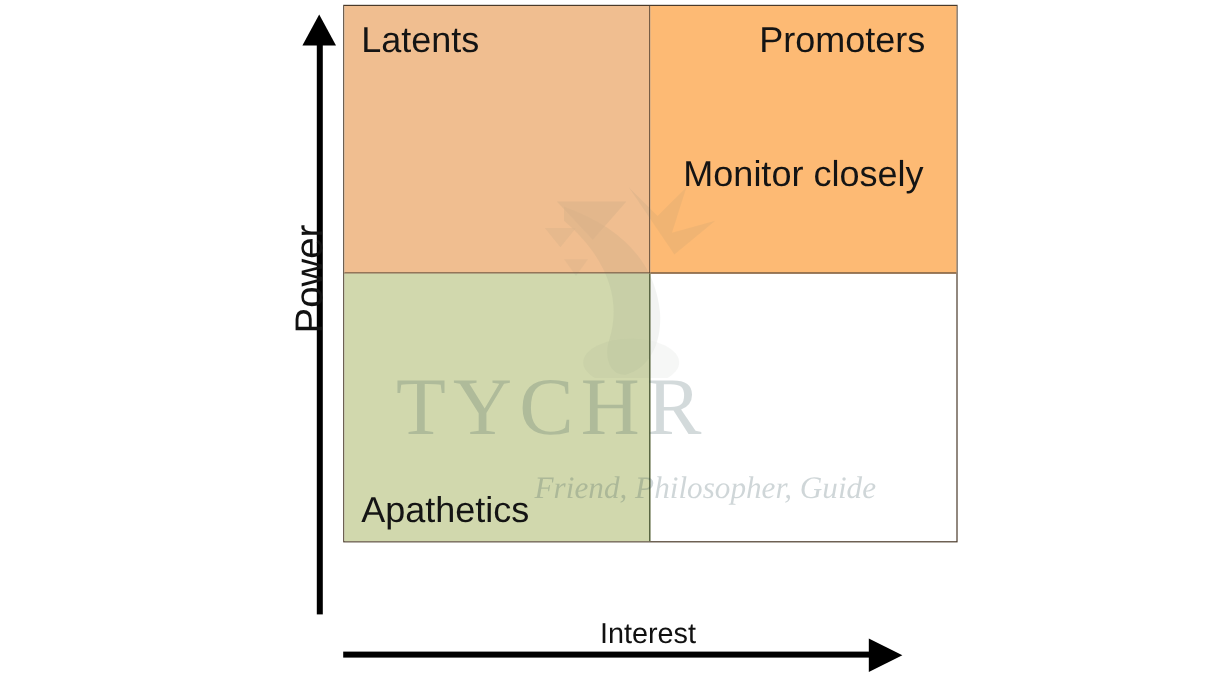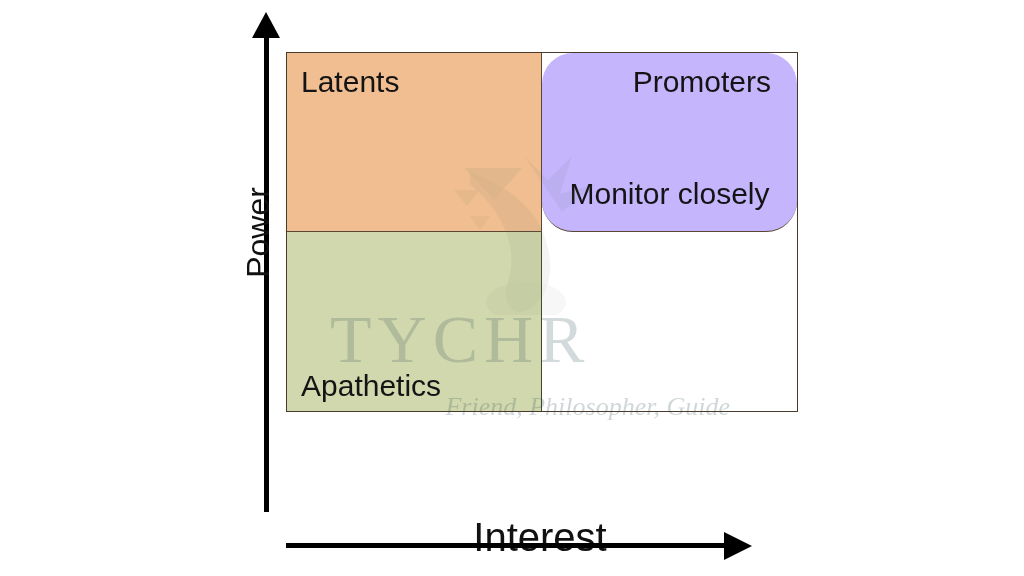--- a/index.html
+++ b/index.html
@@ -20,35 +20,34 @@
     height: 576px;
     background: #ffffff;
   }
 
   
   .matrix {
     position: absolute;
     left: 286px;
     top: 4px;
     width: 512px;
-    height: 360px;
+    height: 448px;
     display: grid;
     grid-template-columns: 1fr 1fr;
     grid-template-rows: 1fr 1fr;
     box-sizing: border-box;
     border: 1.5px solid #4a3a2a;
-    margin-top: 48px;
   }
   .quad {
     position: relative;
     box-sizing: border-box;
     overflow: hidden;
   }
   .quad.tl { background: #F0BE90; border-right: 1.5px solid #5a4634; border-bottom: 1.5px solid #5a4634; }
-  .quad.tr { background: #c4b5fd; border-bottom: 1.5px solid #5a4634; border-radius: 31px; }
+  .quad.tr { background: #fdba74; border-bottom: 1.5px solid #5a4634; }
   .quad.bl { background: #D1D8AD; border-right: 1.5px solid #3c4a28; }
   .quad.br { background: #F2F252; }
 
   .corner-label {
     position: absolute;
     font-size: 30px;
     color: #141414;
     letter-spacing: 0px;
     white-space: nowrap;
   }
@@ -162,21 +161,21 @@
     border-top: 14px solid transparent;
     border-bottom: 14px solid transparent;
     border-left: 28px solid #000000;
   }
   .x-axis-label {
     position: absolute;
     left: 440px;
     top: 515px;
     width: 200px;
     text-align: center;
-    font-size: 40px;
+    font-size: 24px;
     color: #111111;
     white-space: nowrap;
   }
 </style>
 </head>
 <body>
 
 <div id="canvas">
 
   <div class="y-axis-arrow"></div>

